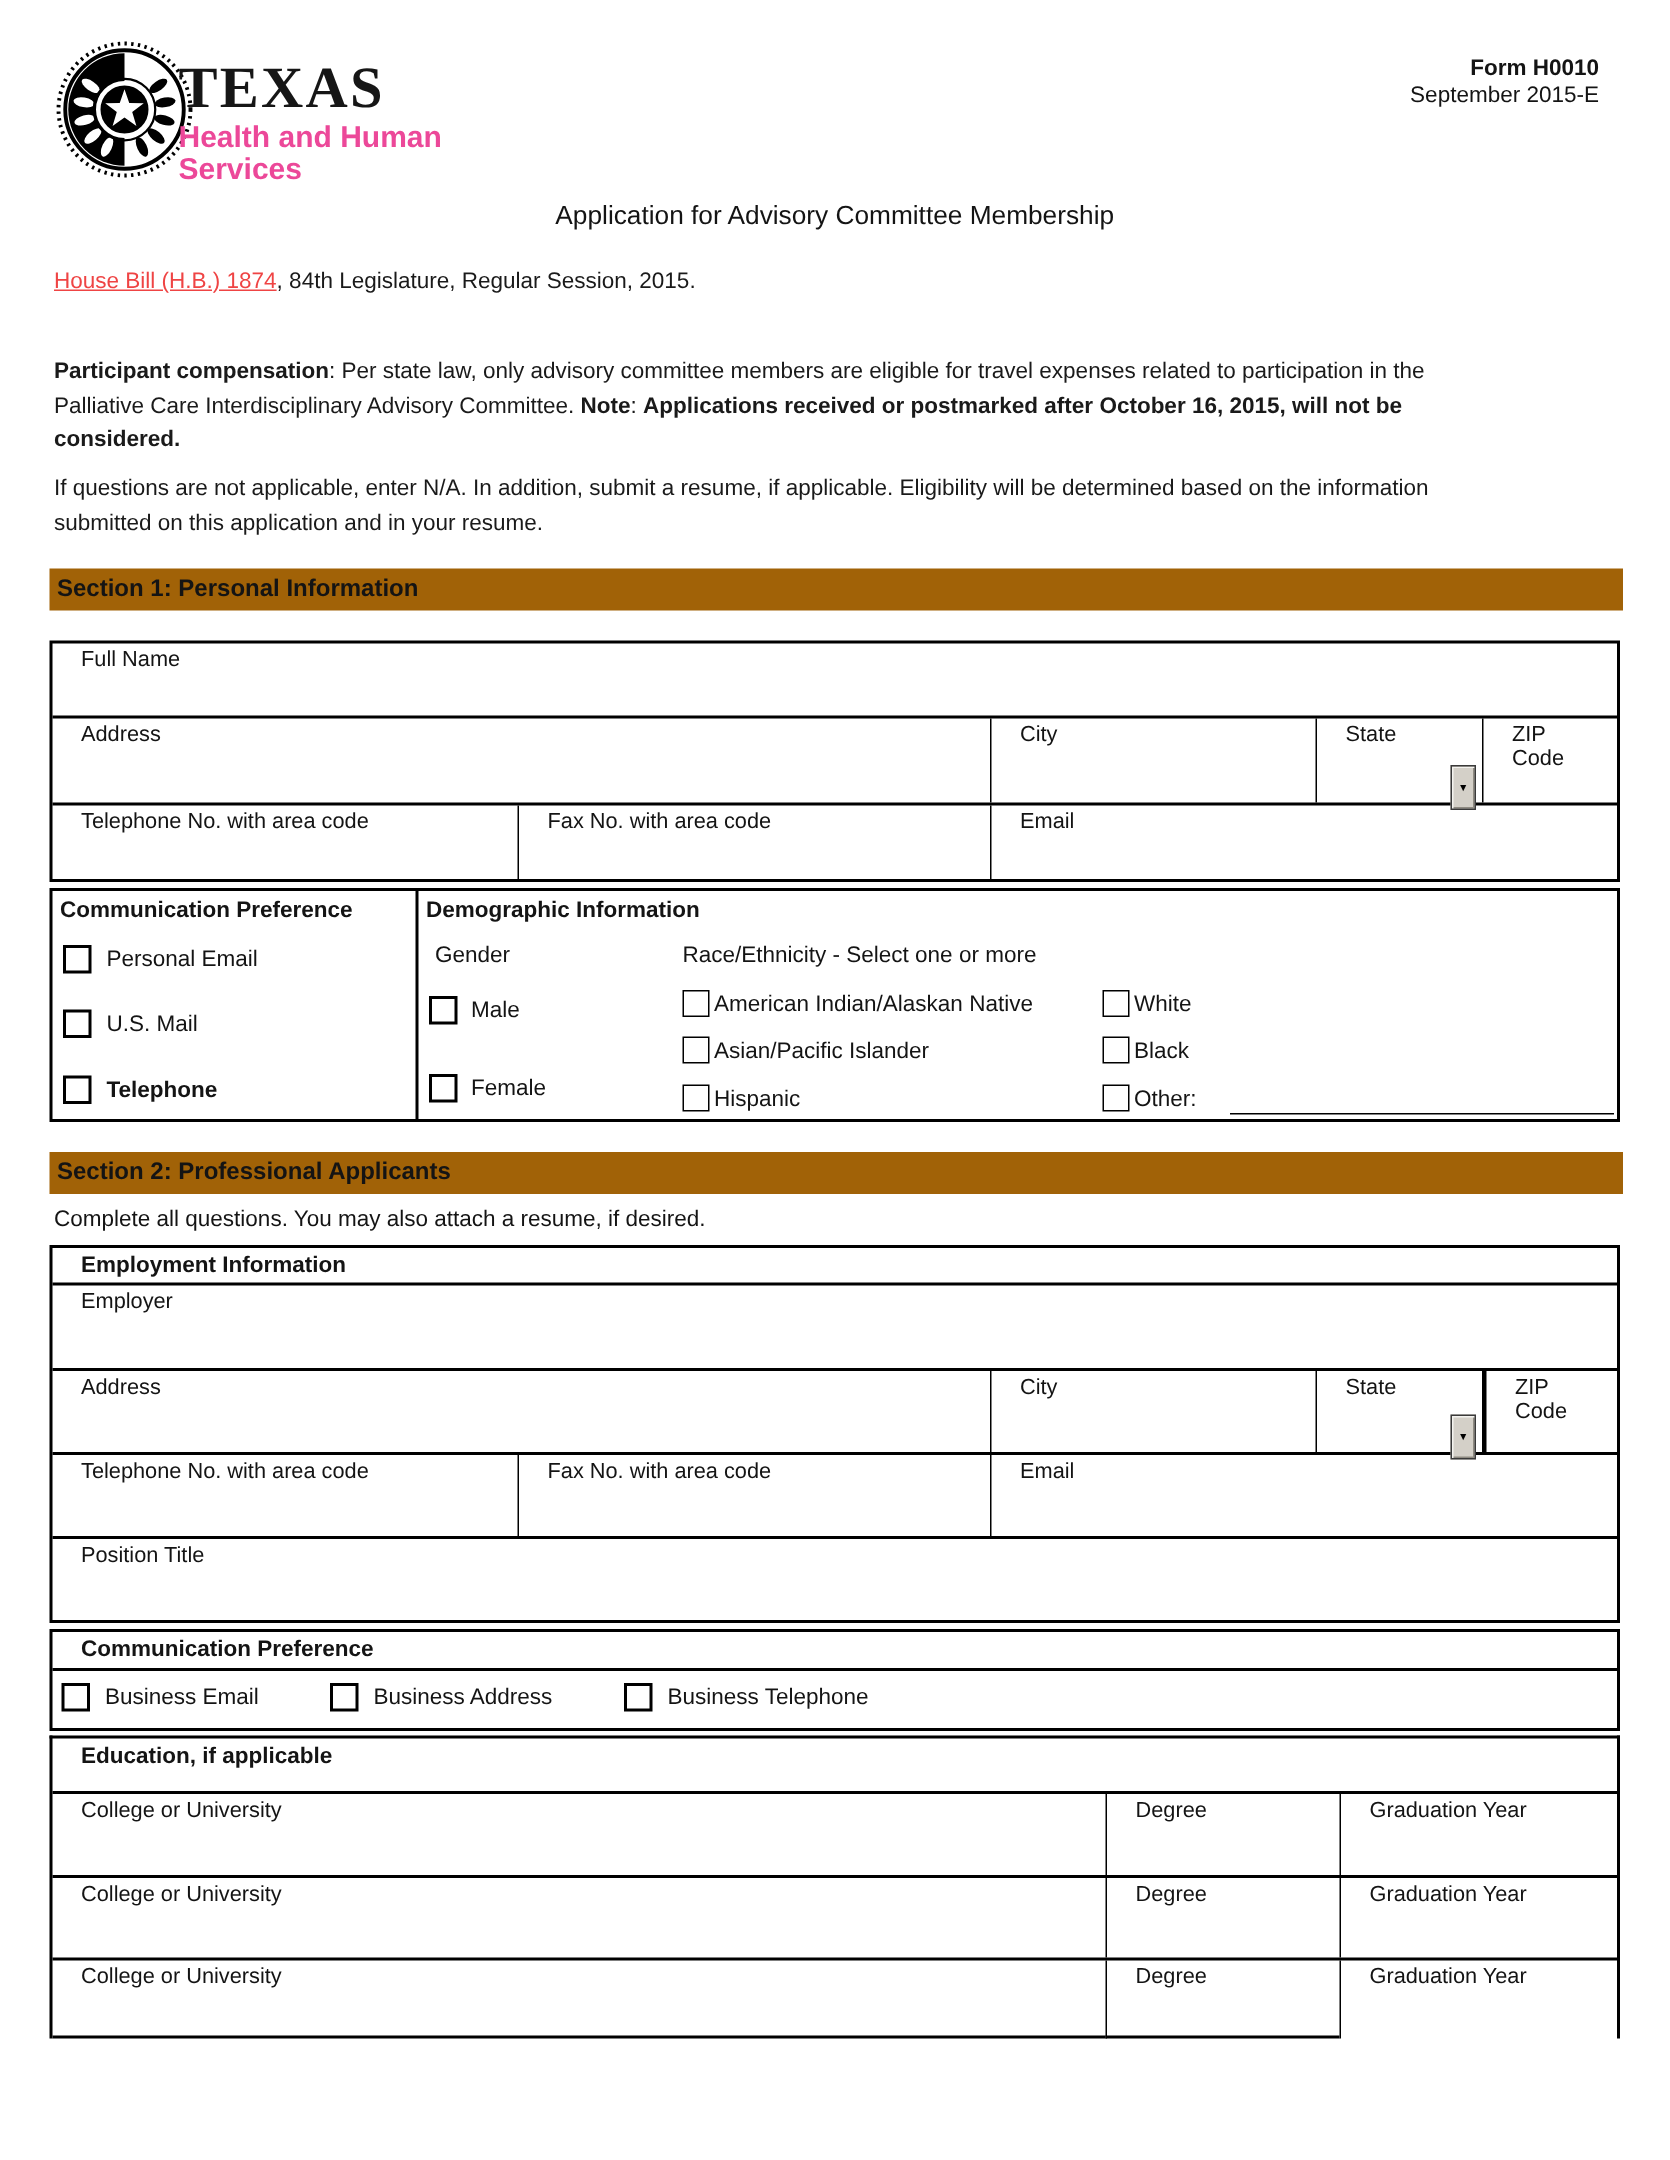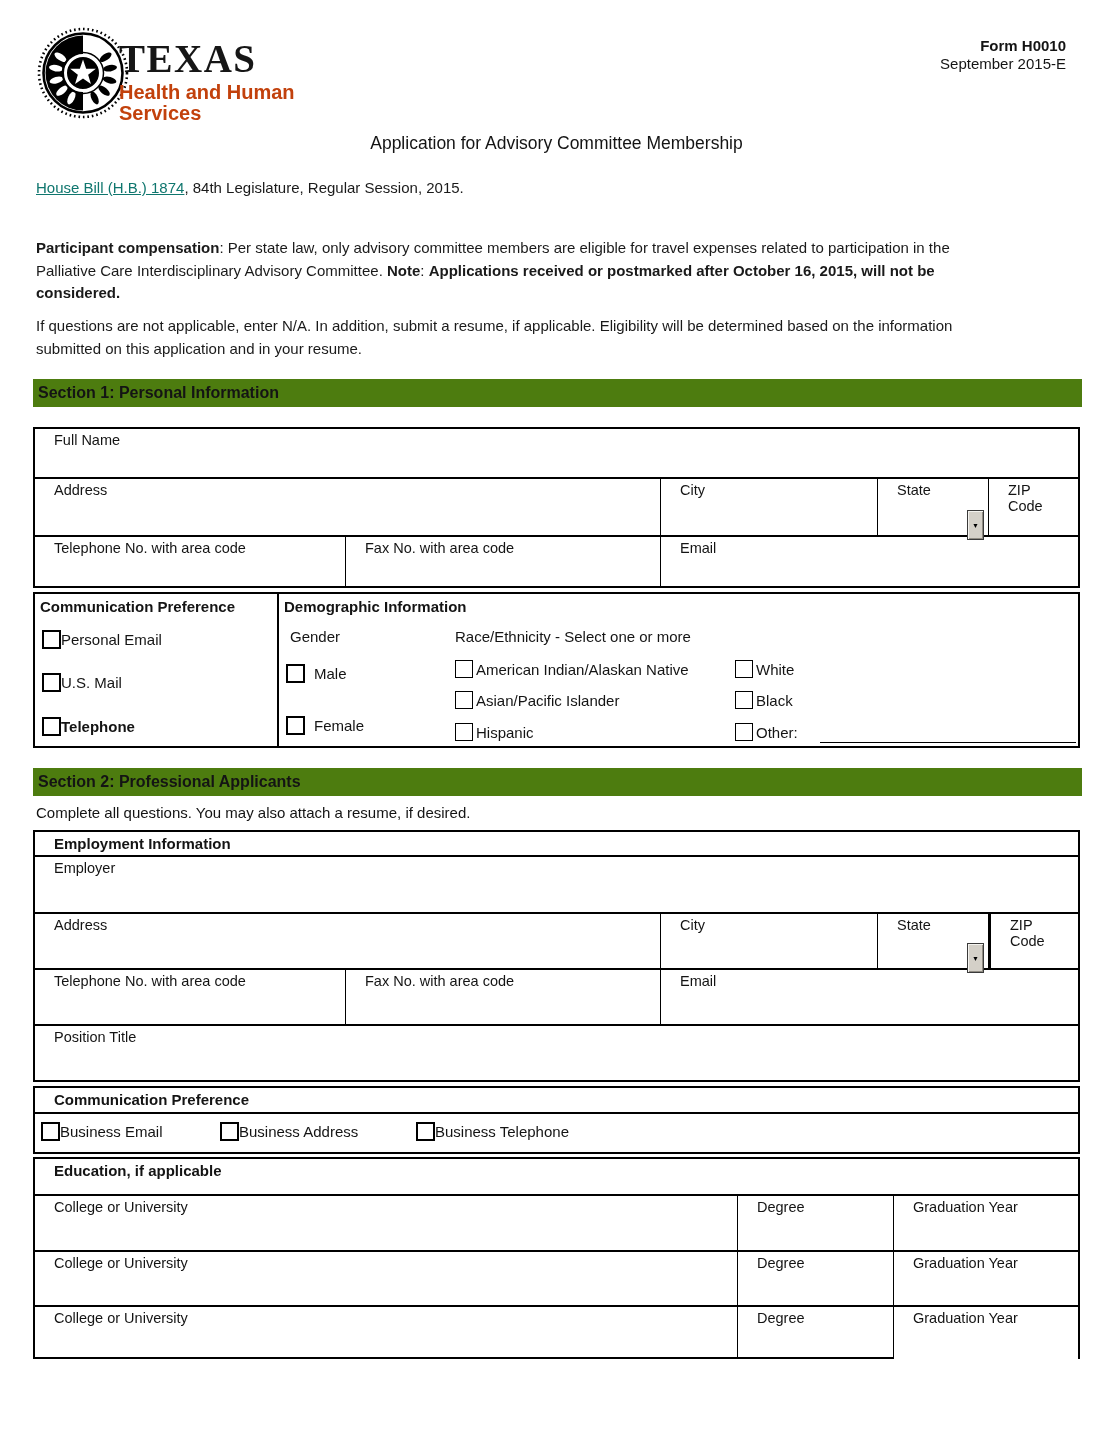--- a/index.html
+++ b/index.html
@@ -5,34 +5,34 @@
   * { margin:0; padding:0; box-sizing:border-box; }
   html,body { background:#fff; }
   body { font-family:"Liberation Sans", sans-serif; color:#141414; }
   #page { position:relative; width:1113px; height:1440px; background:#fff; overflow:hidden; }
 
   
   .logo-seal { position:absolute; left:37px; top:27px; width:92px; height:92px; }
   .logo-text { position:absolute; left:119px; top:39px; }
   .logo-texas { font-family:"Liberation Serif", serif; font-size:39px; font-weight:bold;
                 letter-spacing:1.5px; line-height:39px; color:#161616; }
-  .logo-sub { font-size:20px; font-weight:bold; line-height:21px; margin-top:4px; color:#c2410c; }
+  .logo-sub { font-size:20px; font-weight:bold; line-height:21px; margin-top:4px; color:#ec4899; }
   .form-info { position:absolute; top:37px; right:47px; text-align:right; font-size:15px; line-height:18px; }
   .form-info .fnum { font-weight:bold; }
   .doc-title { position:absolute; top:133px; left:0; width:100%; text-align:center;
                font-size:17.5px; font-weight:normal; }
 
   
   .para { position:absolute; left:36px; width:1070px; font-size:15px; line-height:22.5px;
           color:#1a1a1a; white-space:nowrap; }
   #p1 { top:177px; } #p2 { top:237px; } #p3 { top:315px; }
-  .para a { color:#0f766e; text-decoration:underline; }
-
-  
-  .section-bar { position:absolute; left:33px; width:1049px; height:28px; background:#4d7c0f;
+  .para a { color:#ef4444; text-decoration:underline; }
+
+  
+  .section-bar { position:absolute; left:33px; width:1049px; height:28px; background:#a16207;
                  font-size:16px; font-weight:bold; line-height:28px; padding-left:5px; }
   #bar1 { top:379px; } #bar2 { top:768px; }
   .instructions { position:absolute; left:36px; top:804px; font-size:15px; }
 
   
   .ftable { position:absolute; left:33px; width:1047px; border:2px solid #000; background:#fff; }
   .frow { display:flex; border-top:2px solid #000; }
   .frow.first { border-top:none; }
   .fcell { border-left:1px solid #000; padding:3px 19px; font-size:14.5px; position:relative; flex:0 0 auto; }
   .fcell.cfirst { border-left:none; }
@@ -61,21 +61,21 @@
                box-shadow:inset 1px 1px 0 #f4f3ef, inset -1px -1px 0 #8f8b82;
                display:flex; align-items:center; justify-content:center;
                font-size:7px; color:#000; z-index:5; cursor:pointer; }
 
   
   #commdemo { top:592px; height:156px; display:flex; padding:0; }
   .cd-left  { width:244px; border-right:2px solid #000; position:relative; }
   .cd-right { flex:1; position:relative;padding-left:25px; }
   .cd-title { position:absolute; left:5px; top:4px; font-weight:bold; font-size:15px; }
   .abs { position:absolute; }
-  .cb-row { display:flex; align-items:center; font-size:15px; white-space:nowrap; }
+  .cb-row { display:flex; align-items:center; gap:10px; font-size:15px; white-space:nowrap; }
   .cb-row.tight { gap:3px; }
   .cb { width:19px; height:19px; border:2px solid #000; background:#fff; flex:none; cursor:pointer; }
   .cb.thin { width:18px; height:18px; border:1.5px solid #000; }
   .field-lbl { font-size:15px; }
   .other-line { position:absolute; left:541px; bottom:3px; width:256px; height:0;
                 border-bottom:1.5px solid #000; }
 
   
   .opt-strip { position:relative; }
   .opt-strip .cb-row { position:absolute; top:8px; }

